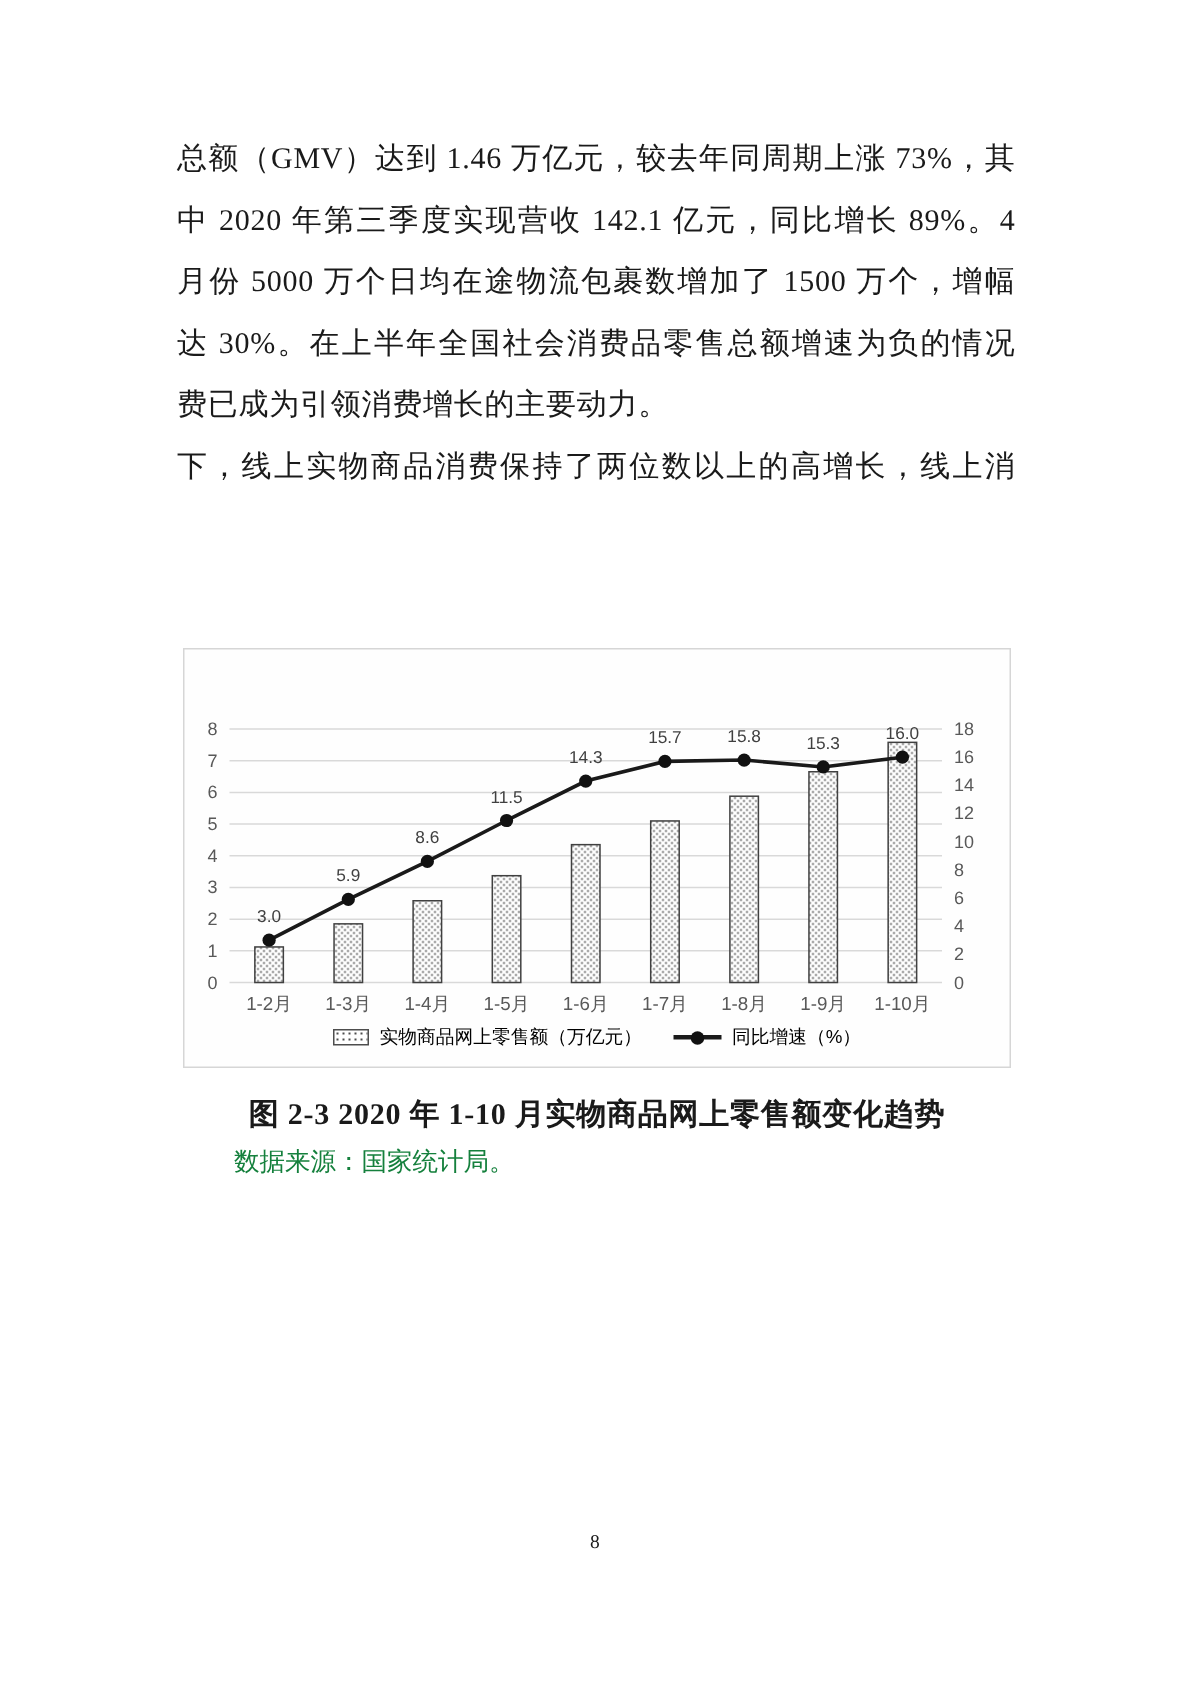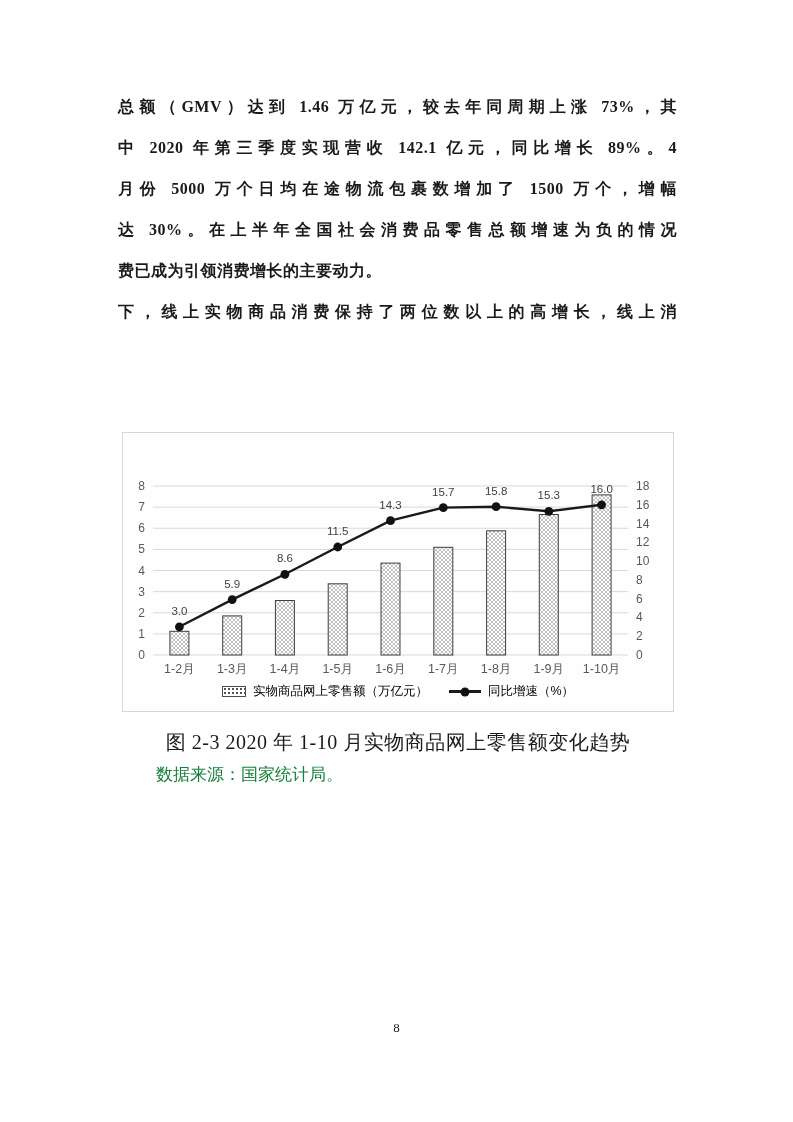--- a/index.html
+++ b/index.html
@@ -12,22 +12,21 @@
     font-family: "Liberation Serif", "DejaVu Serif", serif;
     color: #1a1a1a;
   }
 
   
   .para {
     position: absolute;
     left: 118px;
     top: 86px;
     width: 559px;
-    font-size: 16px;
-    font-weight: bold;
+    font-size: 20px;
   }
   .para .pline {
     height: 41px;
     line-height: 41px;
     text-align: justify;
     text-align-last: justify;
     letter-spacing: 0.5px;
   }
   .para .pline.last {
     text-align-last: left;
@@ -84,21 +83,21 @@
   }
 
   
   .fig-caption {
     position: absolute;
     left: 118px;
     top: 729px;
     width: 560px;
     text-align: center;
     font-size: 20px;
-    font-weight: normal;
+    font-weight: bold;
     letter-spacing: 0.5px;
   }
   .fig-source {
     position: absolute;
     left: 156px;
     top: 763px;
     font-size: 17px;
     color: #15803d;
   }
 

